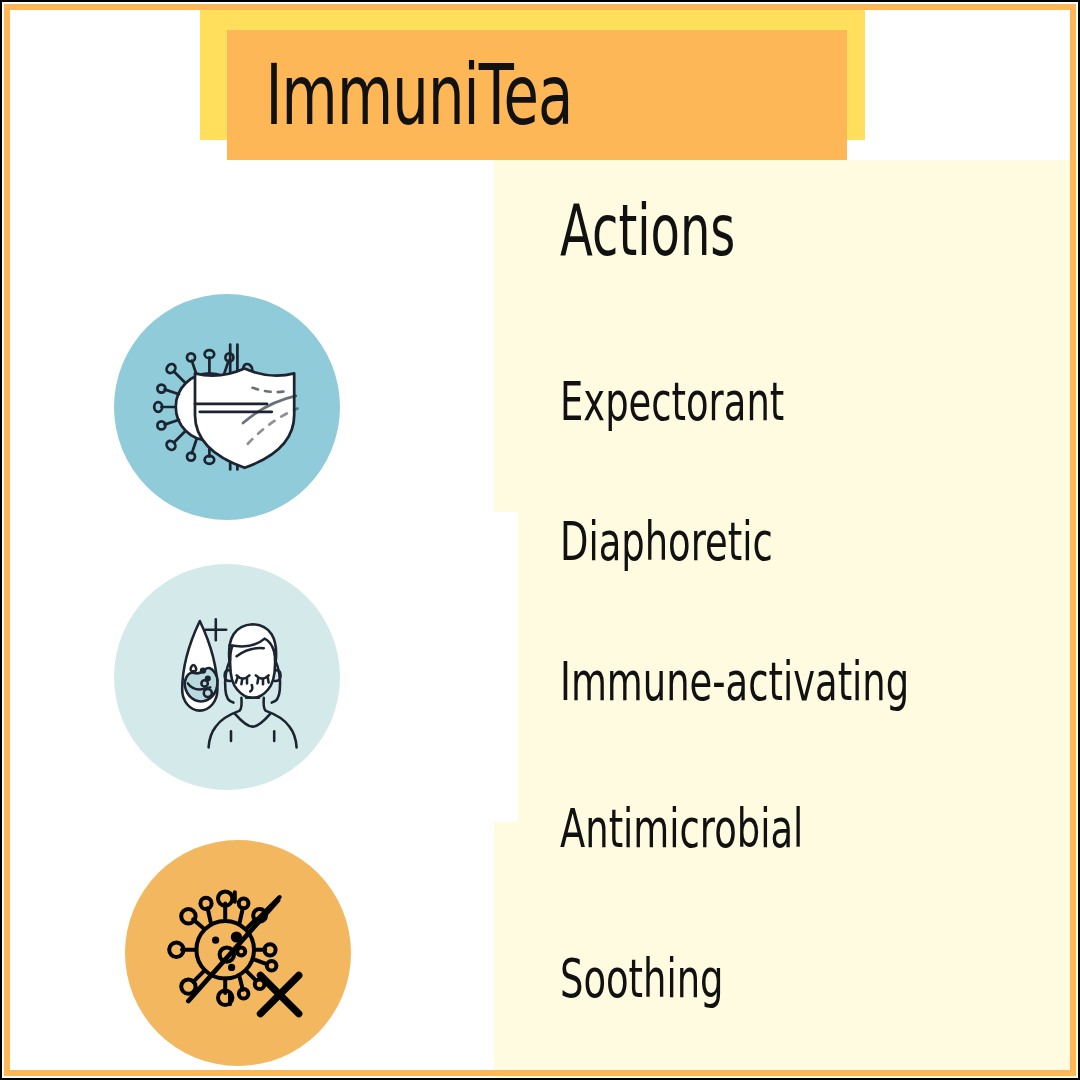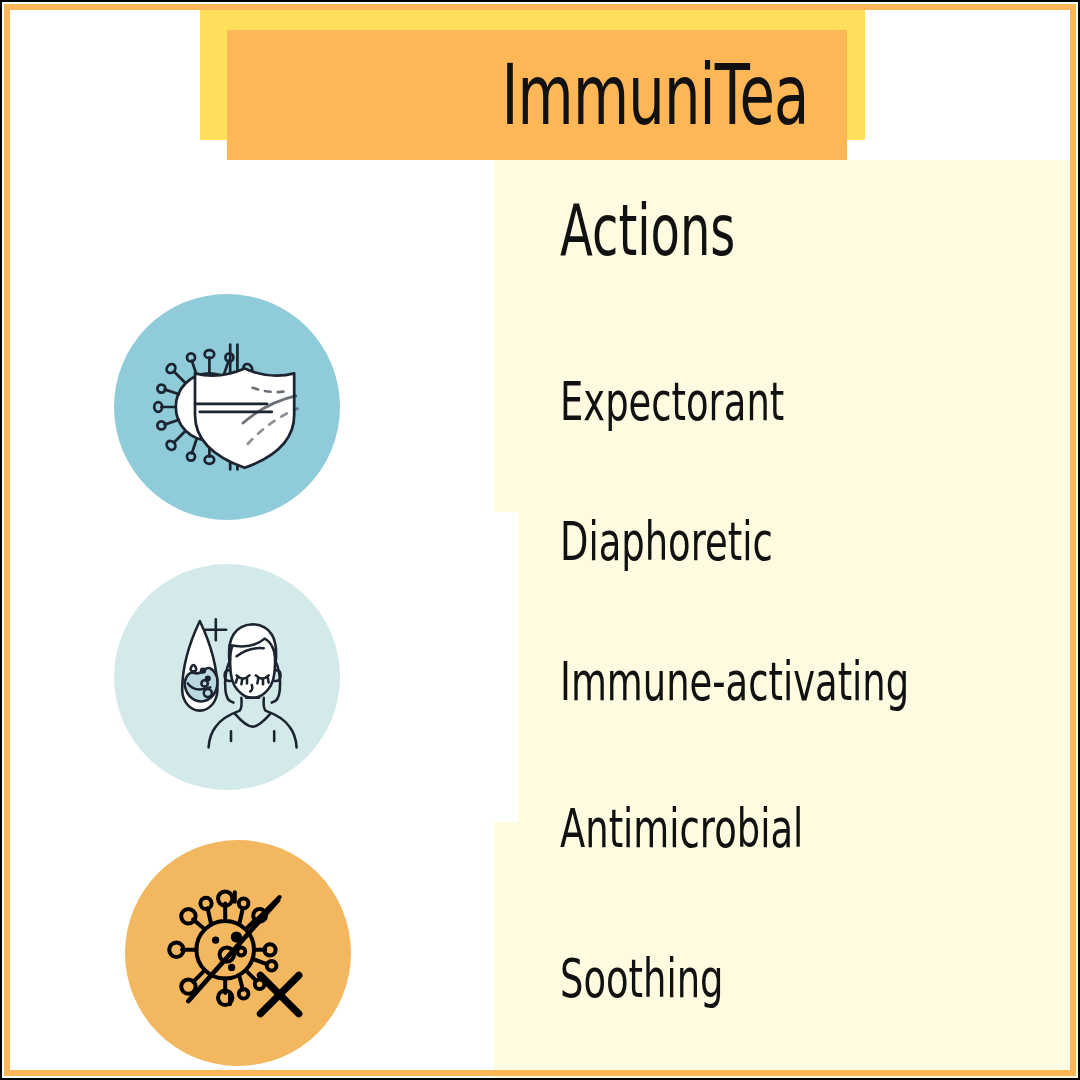--- a/index.html
+++ b/index.html
@@ -55,21 +55,21 @@
   #title-banner {
     position: absolute;
     left: 225px;
     top: 28px;
     width: 620px;
     height: 130px;
     background: #FDB757;
     z-index: 6;
     display: flex;
     align-items: center;
-    justify-content: flex-end;
+    justify-content: flex-start;
   }
   #title-text {
     font-family: "DejaVu Sans", sans-serif;
     font-size: 72px;
     font-weight: 400;
     color: #111111;
     letter-spacing: -1px;
     transform: scaleX(0.80) scaleY(1.16);
     transform-origin: center center;
     white-space: nowrap;

